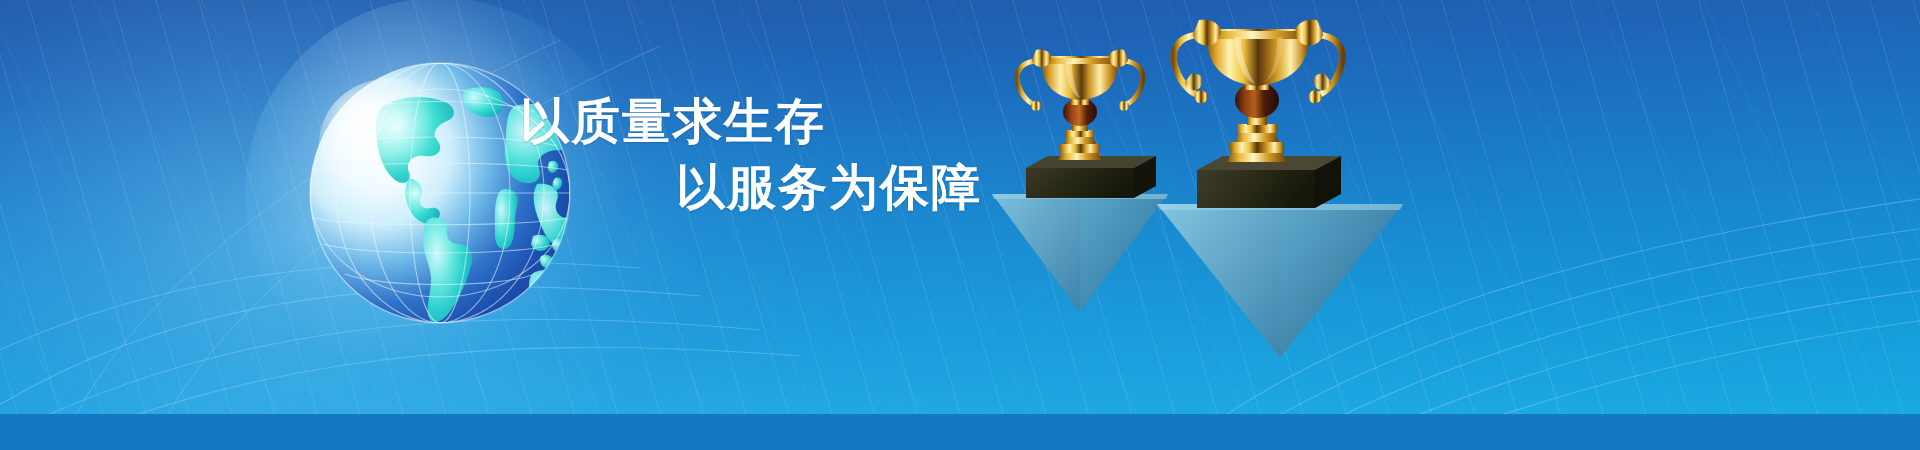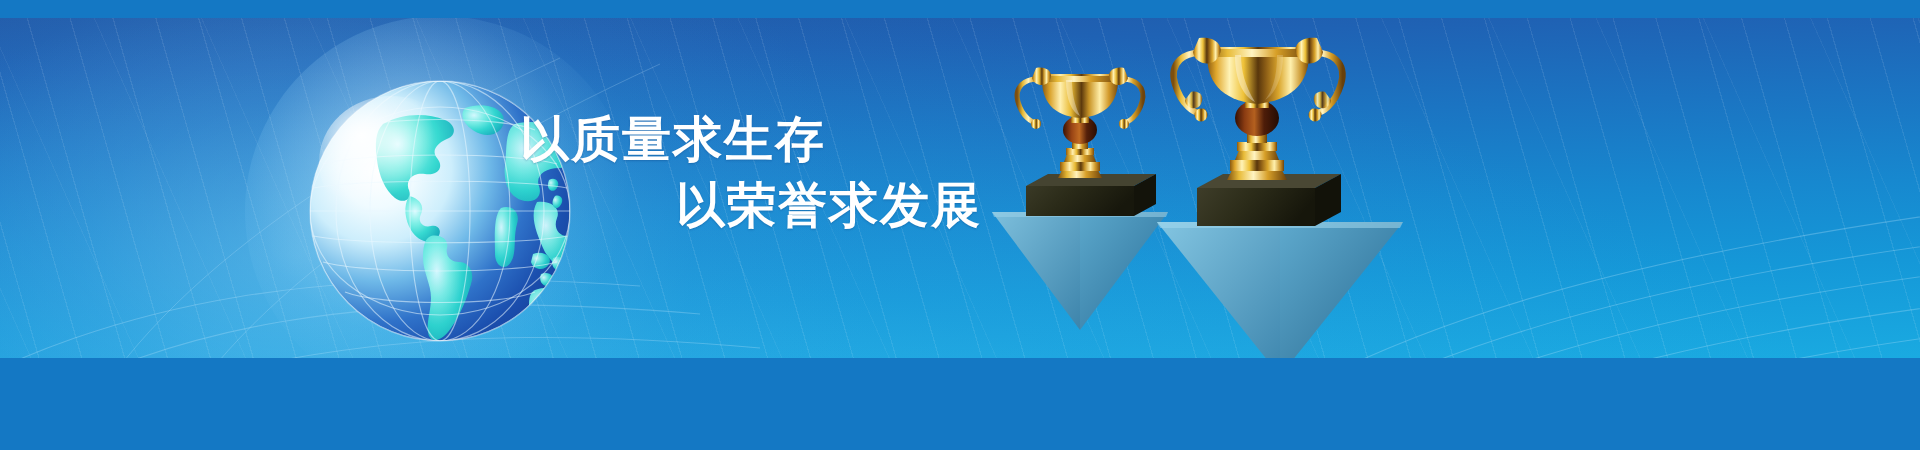--- a/index.html
+++ b/index.html
@@ -2,21 +2,21 @@
 <html><head>
 <meta charset="utf-8">
 <style>
   html,body{margin:0;padding:0;}
   body{
     width:1920px;height:450px;overflow:hidden;
     font-family:"Liberation Sans","DejaVu Sans",sans-serif;
     background:#1478c4;
   }
   #banner{
-    position:relative;width:1920px;height:340px;overflow:hidden;margin-top:18px;
+    position:relative;width:1920px;height:414px;overflow:hidden;
   }
 
   
   .bg-base{
     position:absolute;inset:0;
     background:
       linear-gradient(178deg,
         #2159a8 0%,
         #1f62b4 14%,
         #1b74c2 34%,
@@ -217,21 +217,21 @@
         <path d="M40 54 C 75 40, 195 40, 230 54"></path>
       </g>
 
       <ellipse cx="86" cy="86" rx="72" ry="66" fill="url(#gSpec)"></ellipse>
       <circle cx="135" cy="135" r="130" fill="none" stroke="#ffffff" stroke-opacity="0.35" stroke-width="1.4"></circle>
     </svg>
   </div>
 
   <div id="slogan">
     <div class="slogan-line sl-1">以质量求生存</div>
-    <div class="slogan-line sl-3">以荣誉求发展</div>
+    <div class="slogan-line sl-3">以服务为保障</div>
   </div>
 
   <div class="trophy-group" id="trophy-small">
     <svg class="trophy-svg" width="200" height="270" viewBox="0 0 200 270">
       <defs>
         <linearGradient id="goldS" x1="0" y1="0" x2="1" y2="0">
           <stop offset="0%" stop-color="#8a5a11"></stop>
           <stop offset="10%" stop-color="#d9a12a"></stop>
           <stop offset="24%" stop-color="#fff0b0"></stop>
           <stop offset="38%" stop-color="#e8b933"></stop>

